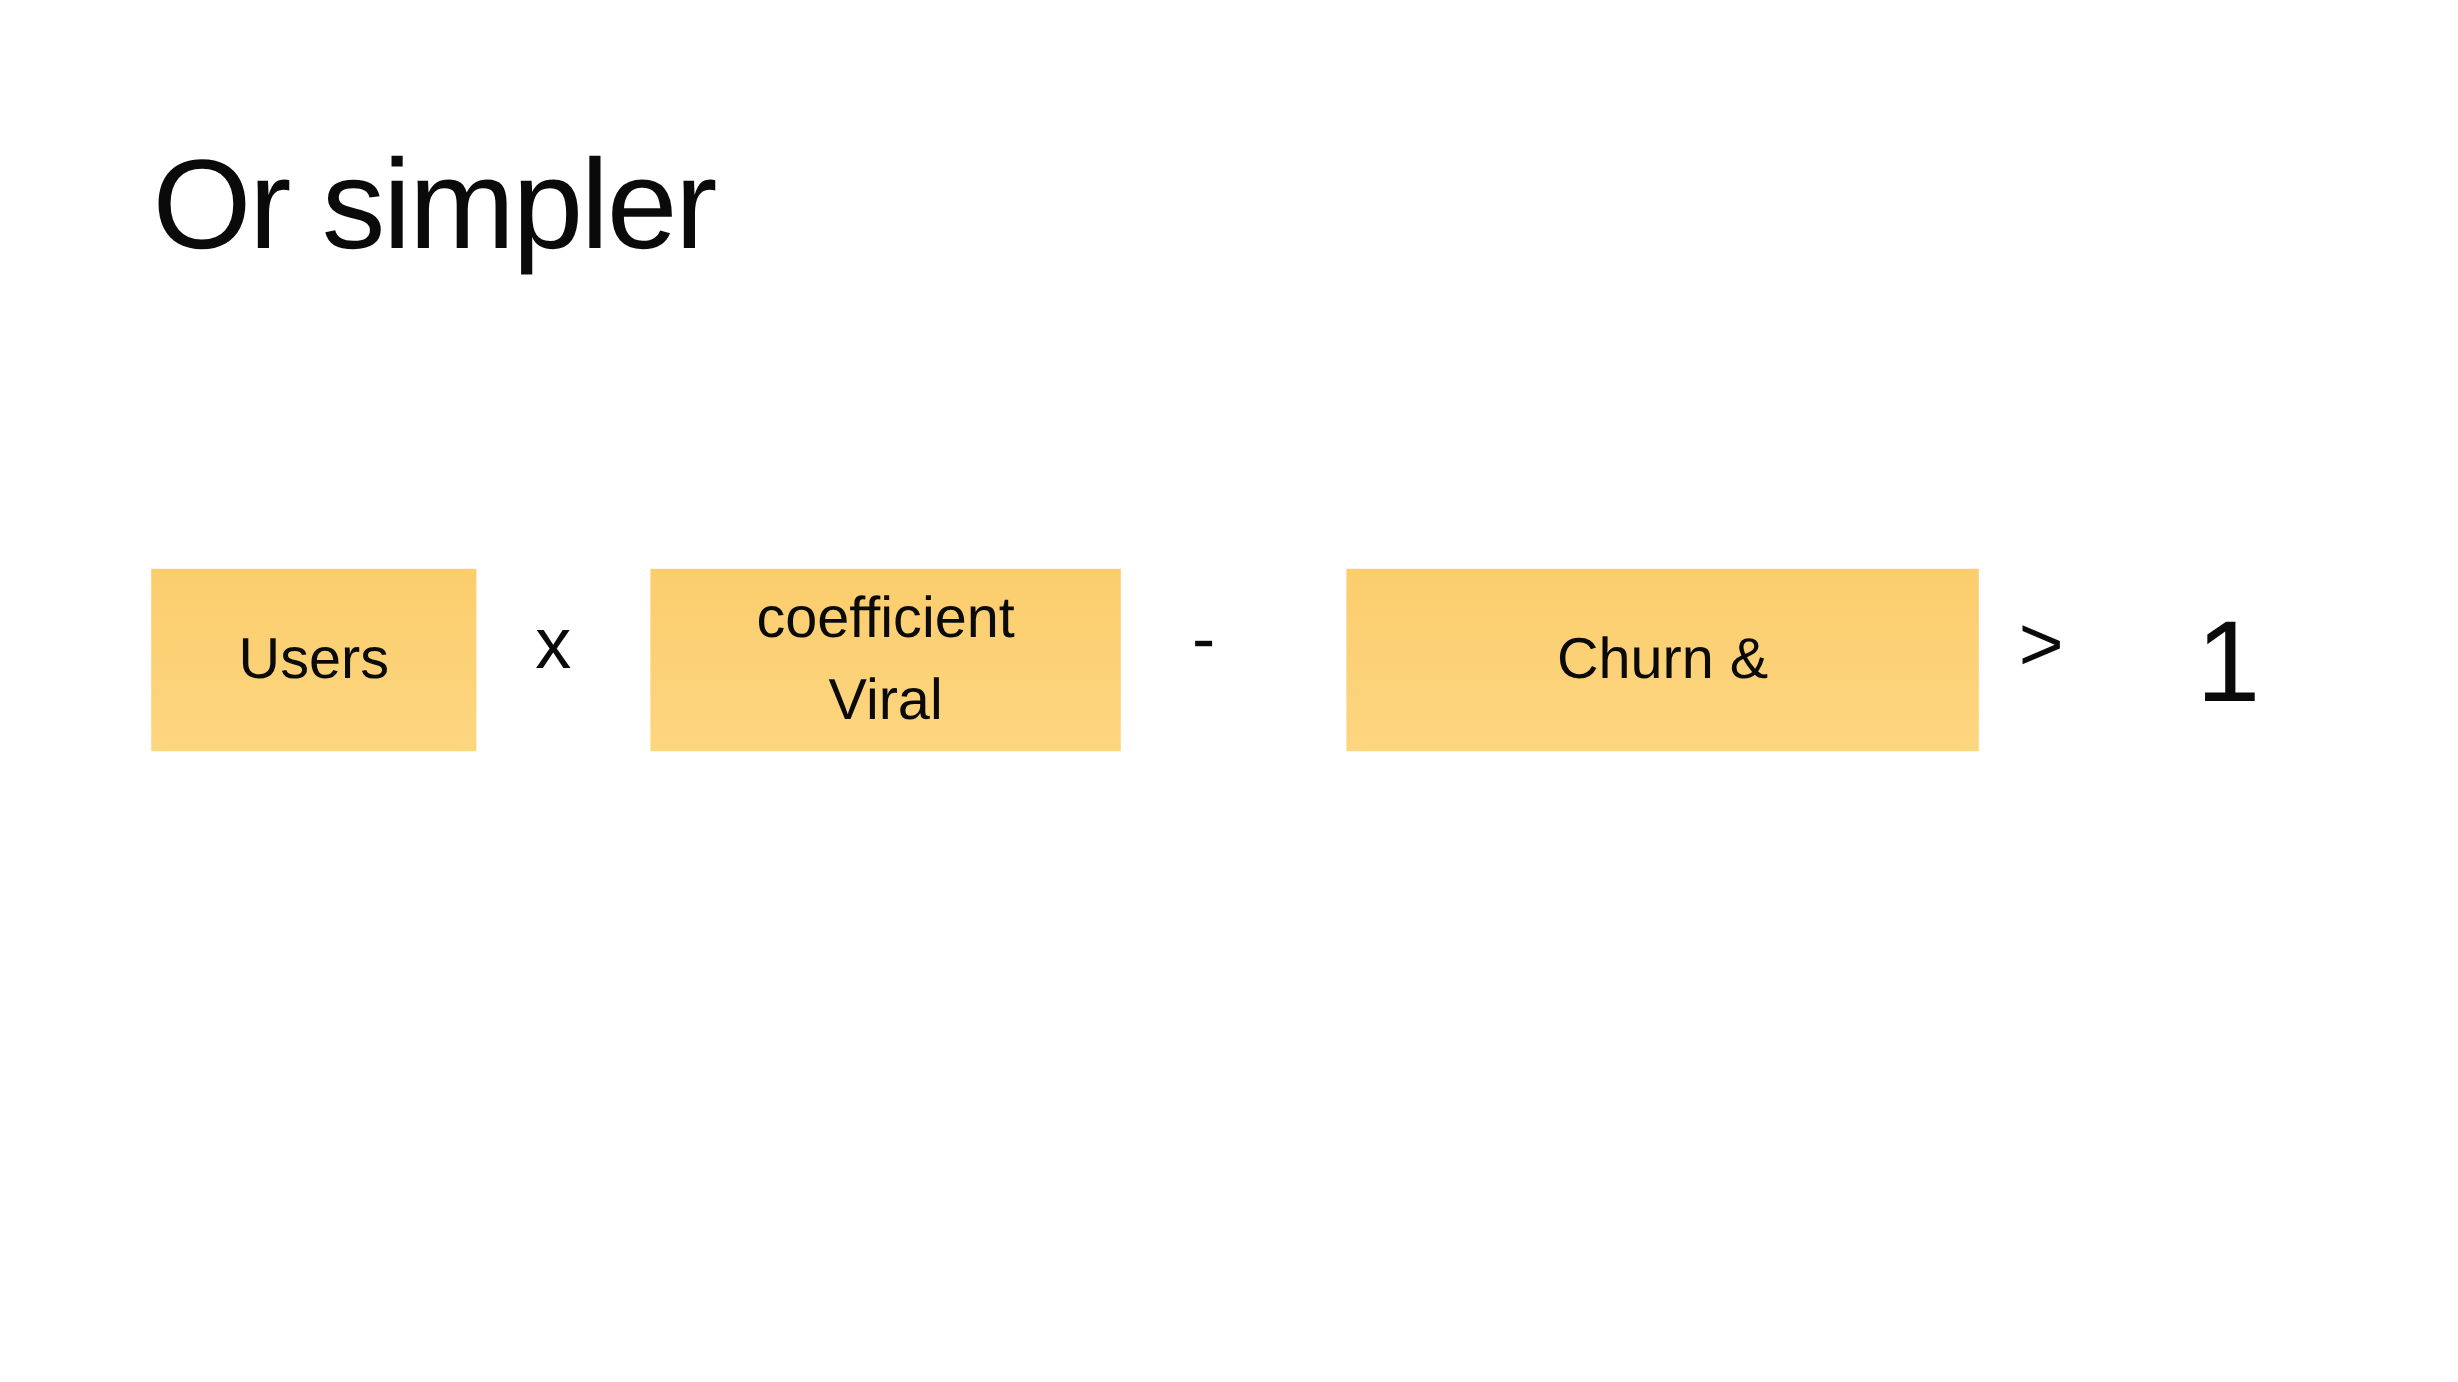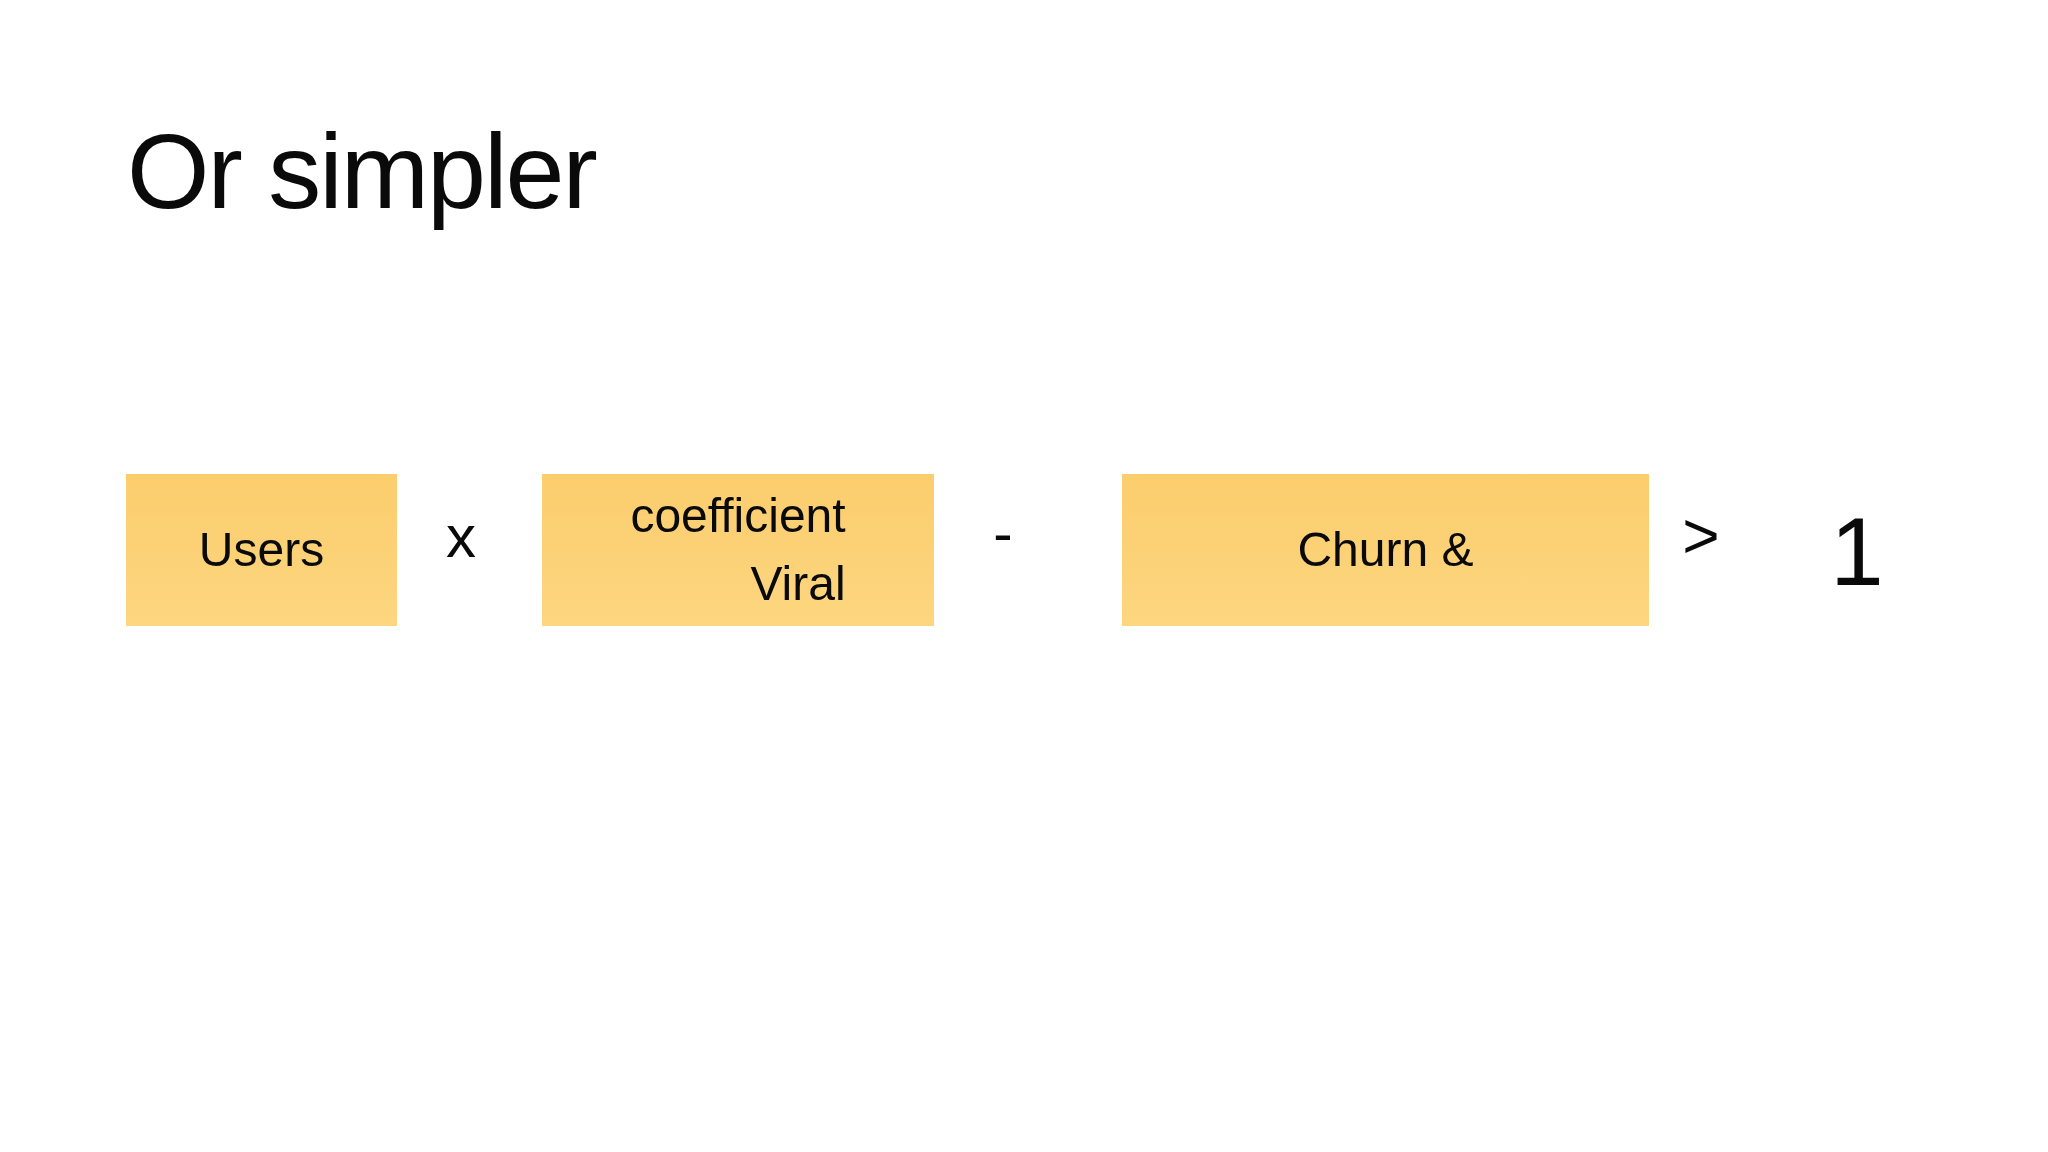--- a/index.html
+++ b/index.html
@@ -1,21 +1,21 @@
 <!DOCTYPE html>
 <html style="--background: #ffffff; --text: #0a0a0a; --box-gradient-top: #fbcd6d; --box-gradient-bottom: #fdd680;"><head>
 <meta charset="utf-8">
 <style>
   :root {
     --background: #ffffff;
     --text: #0a0a0a;
     --box-gradient-top: #fbcd6d;
     --box-gradient-bottom: #fdd680;
   }
-  * { margin: 0; padding: 0; box-sizing: border-box; text-align: right; }
+  * { margin: 0; padding: 0; box-sizing: border-box; }
   html, body {
     width: 2048px; height: 1152px;
     background: var(--background);
     font-family: "Liberation Sans", "DejaVu Sans", sans-serif;
     overflow: hidden;
   }
   .slide {
     position: relative;
     width: 2048px; height: 1152px;
     background: var(--background);

